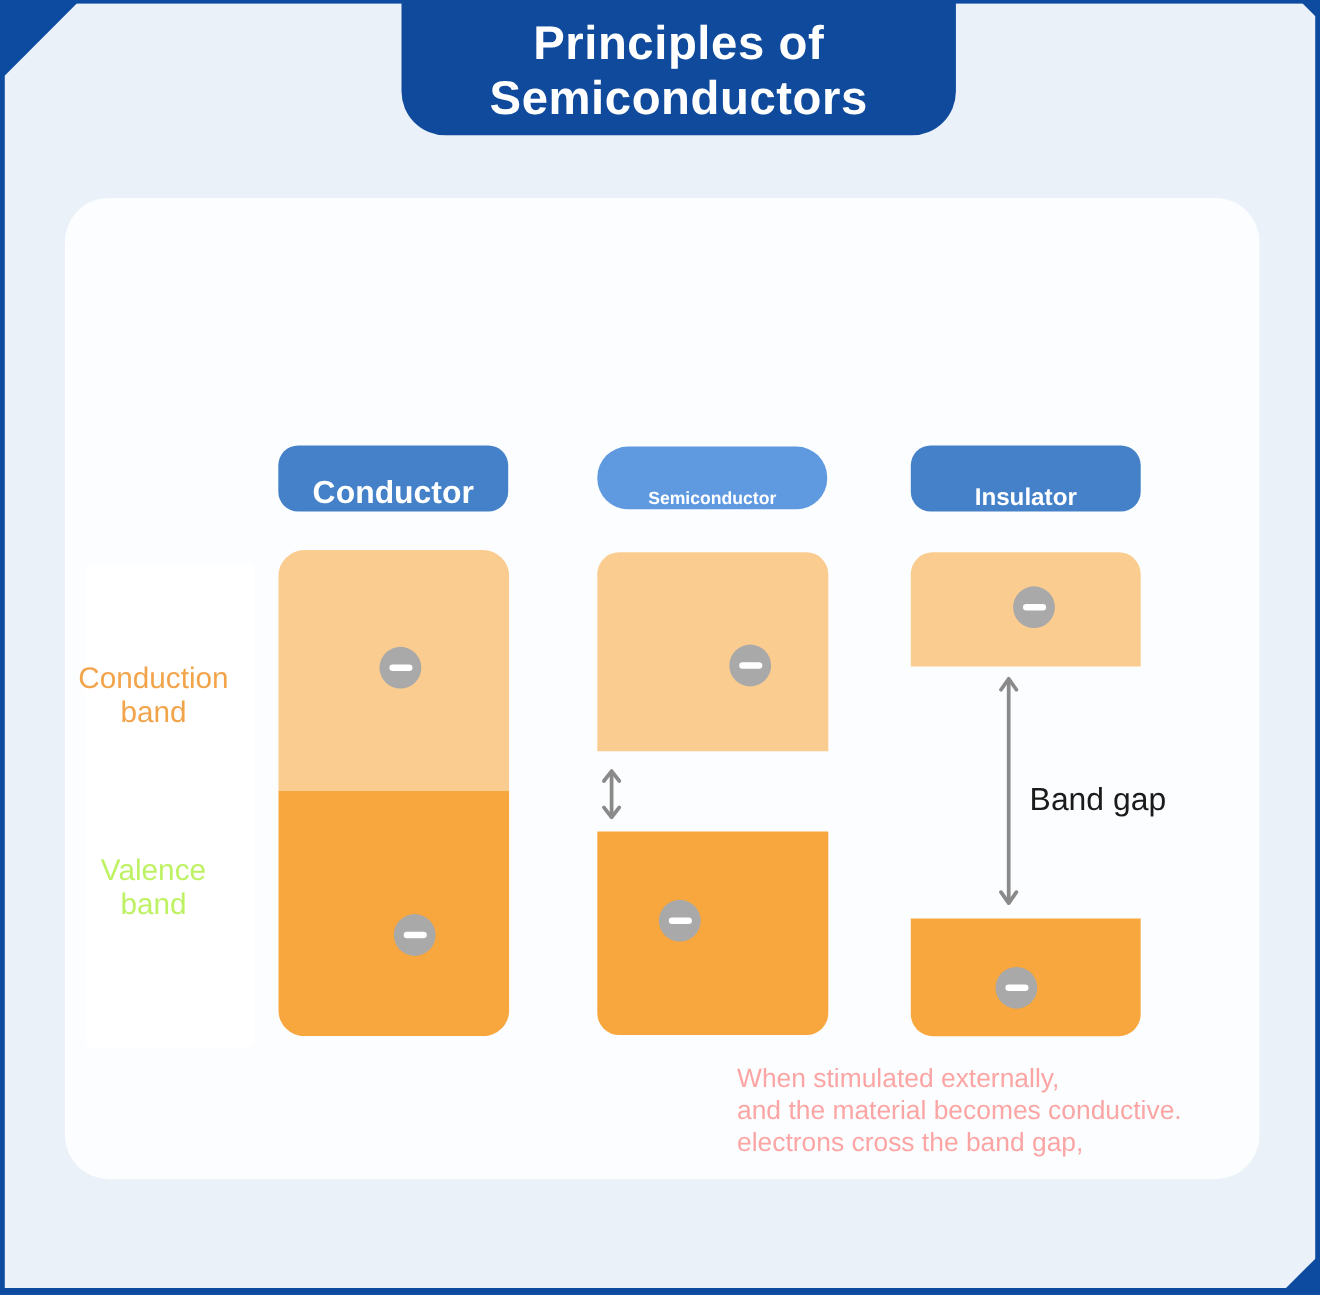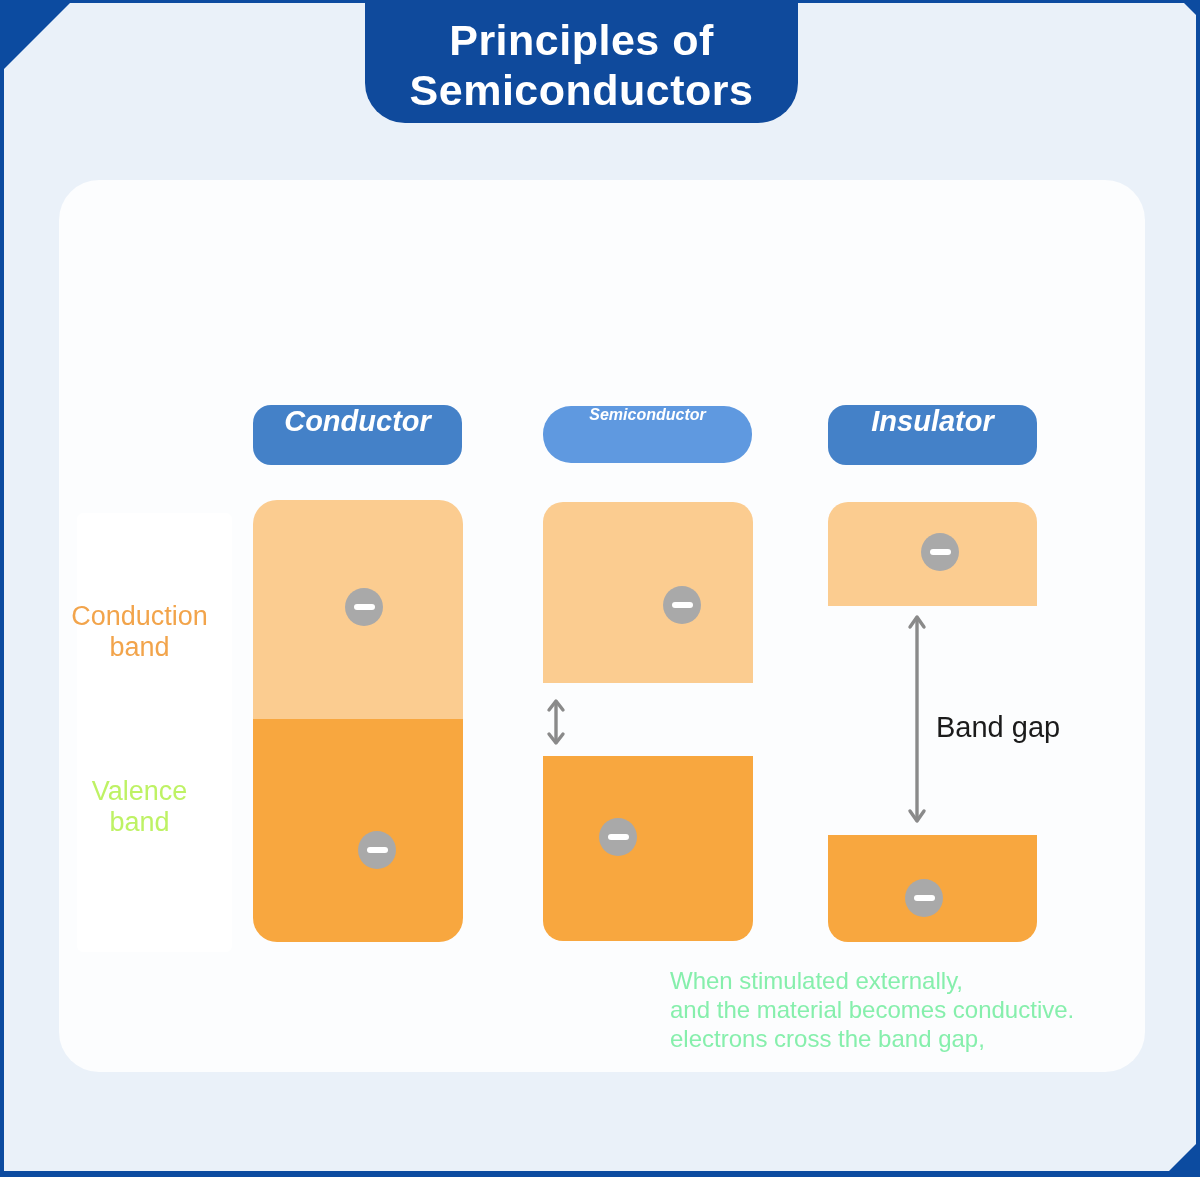--- a/index.html
+++ b/index.html
@@ -10,47 +10,47 @@
   }
   
   .page-bg{
     position:absolute;left:4px;top:3px;right:4px;bottom:6px;
     background:#eaf1f9;
     clip-path:polygon(66px 0, calc(100% - 12px) 0, 100% 12px,
                       100% calc(100% - 27px), calc(100% - 27px) 100%,
                       0 100%, 0 66px);
   }
   .title-tab{
-    position:absolute;left:365px;top:0;width:433px;height:123px;
+    position:absolute;left:365px;top:0;width:504px;height:123px;
     background:#0f4a9c;border-radius:0 0 40px 40px;
     display:flex;flex-direction:column;align-items:center;justify-content:center;
     padding-top:6px;box-sizing:border-box;
     color:#ffffff;font-size:43px;font-weight:700;line-height:50px;text-align:center;
     letter-spacing:0.5px;
   }
   .card{
     position:absolute;left:59px;top:180px;width:1086px;height:892px;
     background:#fcfdfe;border-radius:40px;
   }
   .banner{
     position:absolute;left:253px;top:252px;width:788px;height:118px;
     clip-path:polygon(13px 0, calc(100% - 13px) 0, 100% 100%, 0 100%);
     background:linear-gradient(180deg,#f5d571 0%,#f8e195 40%,#fcf0c8 72%,rgba(253,250,240,0) 100%);
   }
   .banner-label{
     position:absolute;left:0;top:35px;width:100%;text-align:center;
     font-size:29px;color:#161616;
   }
   .pill{
-    position:absolute;display:flex;align-items:flex-start;justify-content:center;
-    color:#ffffff;font-weight:600;font-style:italic;
+    position:absolute;display:flex;align-items:flex-end;justify-content:center;
+    color:#ffffff;font-weight:600;
   }
   .pill-conductor{left:253px;top:405px;width:209px;height:60px;border-radius:18px;background:#4481c8;font-size:29px;}
   .pill-semiconductor{left:543px;top:406px;width:209px;height:57px;border-radius:28px;background:#5f99e0;font-size:16px;}
-  .pill-insulator{left:828px;top:405px;width:209px;height:60px;border-radius:18px;background:#4481c8;font-size:29px;}
+  .pill-insulator{left:828px;top:405px;width:209px;height:60px;border-radius:18px;background:#4481c8;font-size:22px;}
   .label-bg{
     position:absolute;left:77px;top:513px;width:155px;height:439px;
     background:#ffffff;border-radius:6px;
   }
   .band-label{
     position:absolute;left:57px;width:165px;text-align:center;
     font-size:27px;line-height:31px;
   }
   .band-label.conduction{top:601px;color:#f2a44b;}
   .band-label.valence{top:776px;color:#bef264;}
@@ -74,21 +74,21 @@
     stroke:#8a8a8a;stroke-width:3.4;fill:none;stroke-linecap:round;stroke-linejoin:round;
   }
   .gap-text{
     position:absolute;font-size:29px;line-height:33px;color:#1b1b1b;white-space:nowrap;
   }
   .gap-text .value{color:#9d9d9d;margin-left:9px;}
   .gap-text.semi{left:581px;top:707px;}
   .gap-text.insu{left:936px;top:711px;}
   .caption{
     position:absolute;left:670px;top:966px;
-    font-size:24px;line-height:29px;color:#86efac;
+    font-size:24px;line-height:29px;color:#fca5a5;
   }
 </style>
 </head>
 <body>
 
 <div class="canvas">
 
   <div class="page-bg"></div>
 
   <div class="title-tab">

